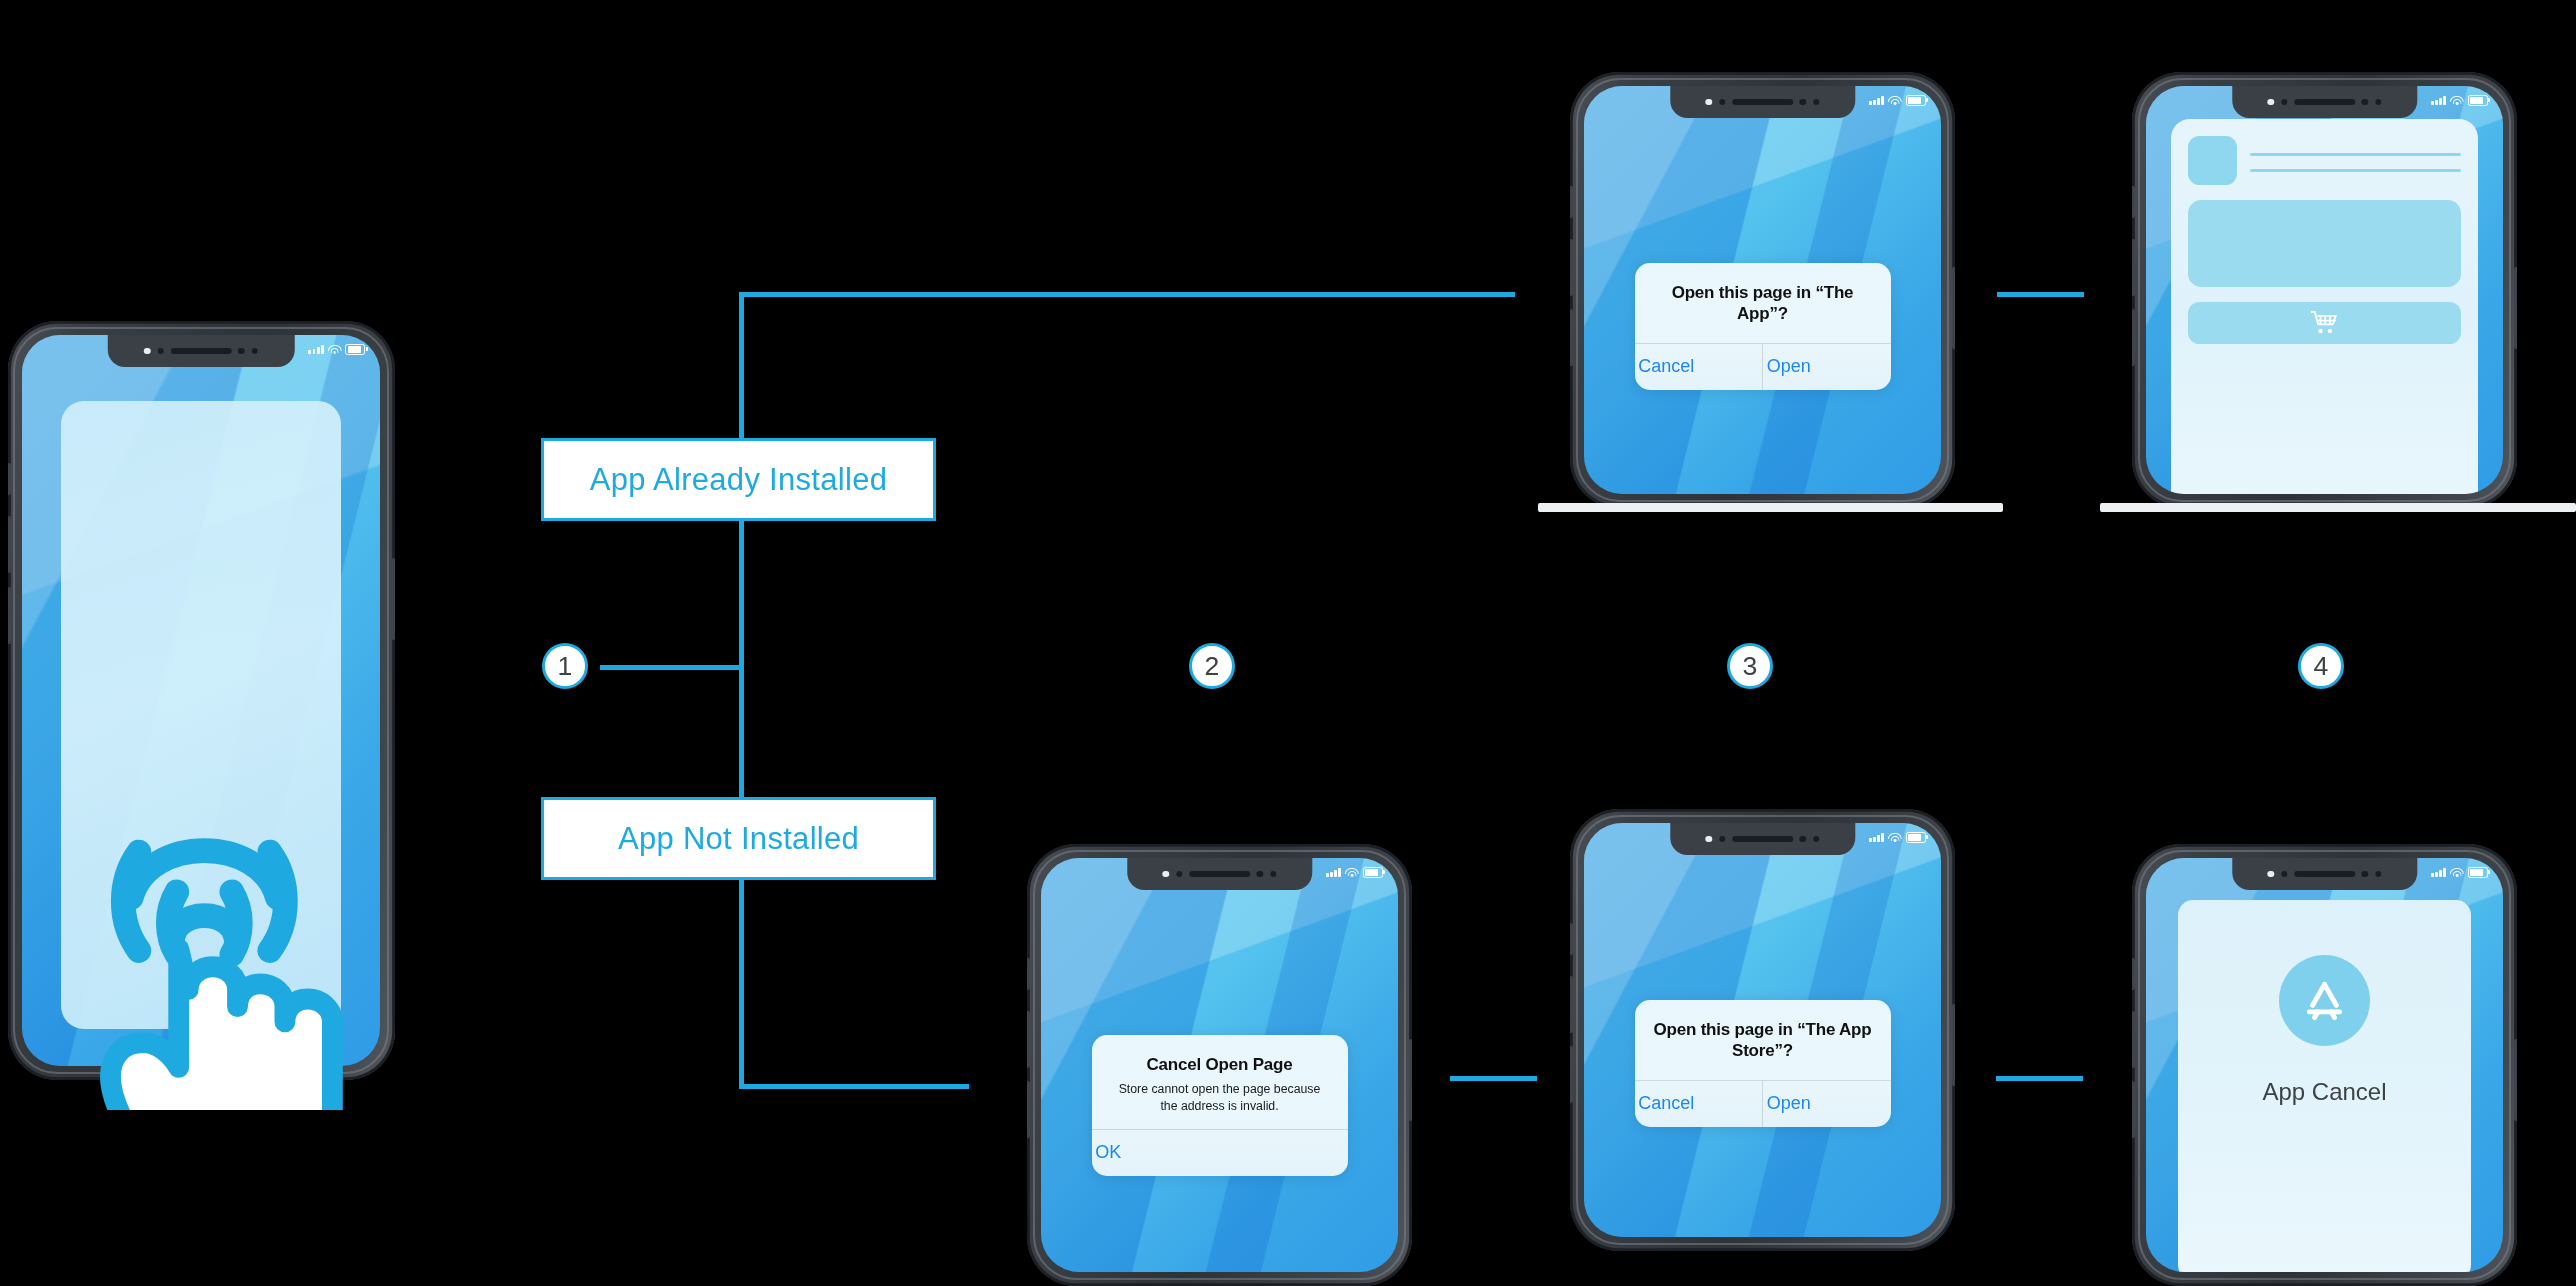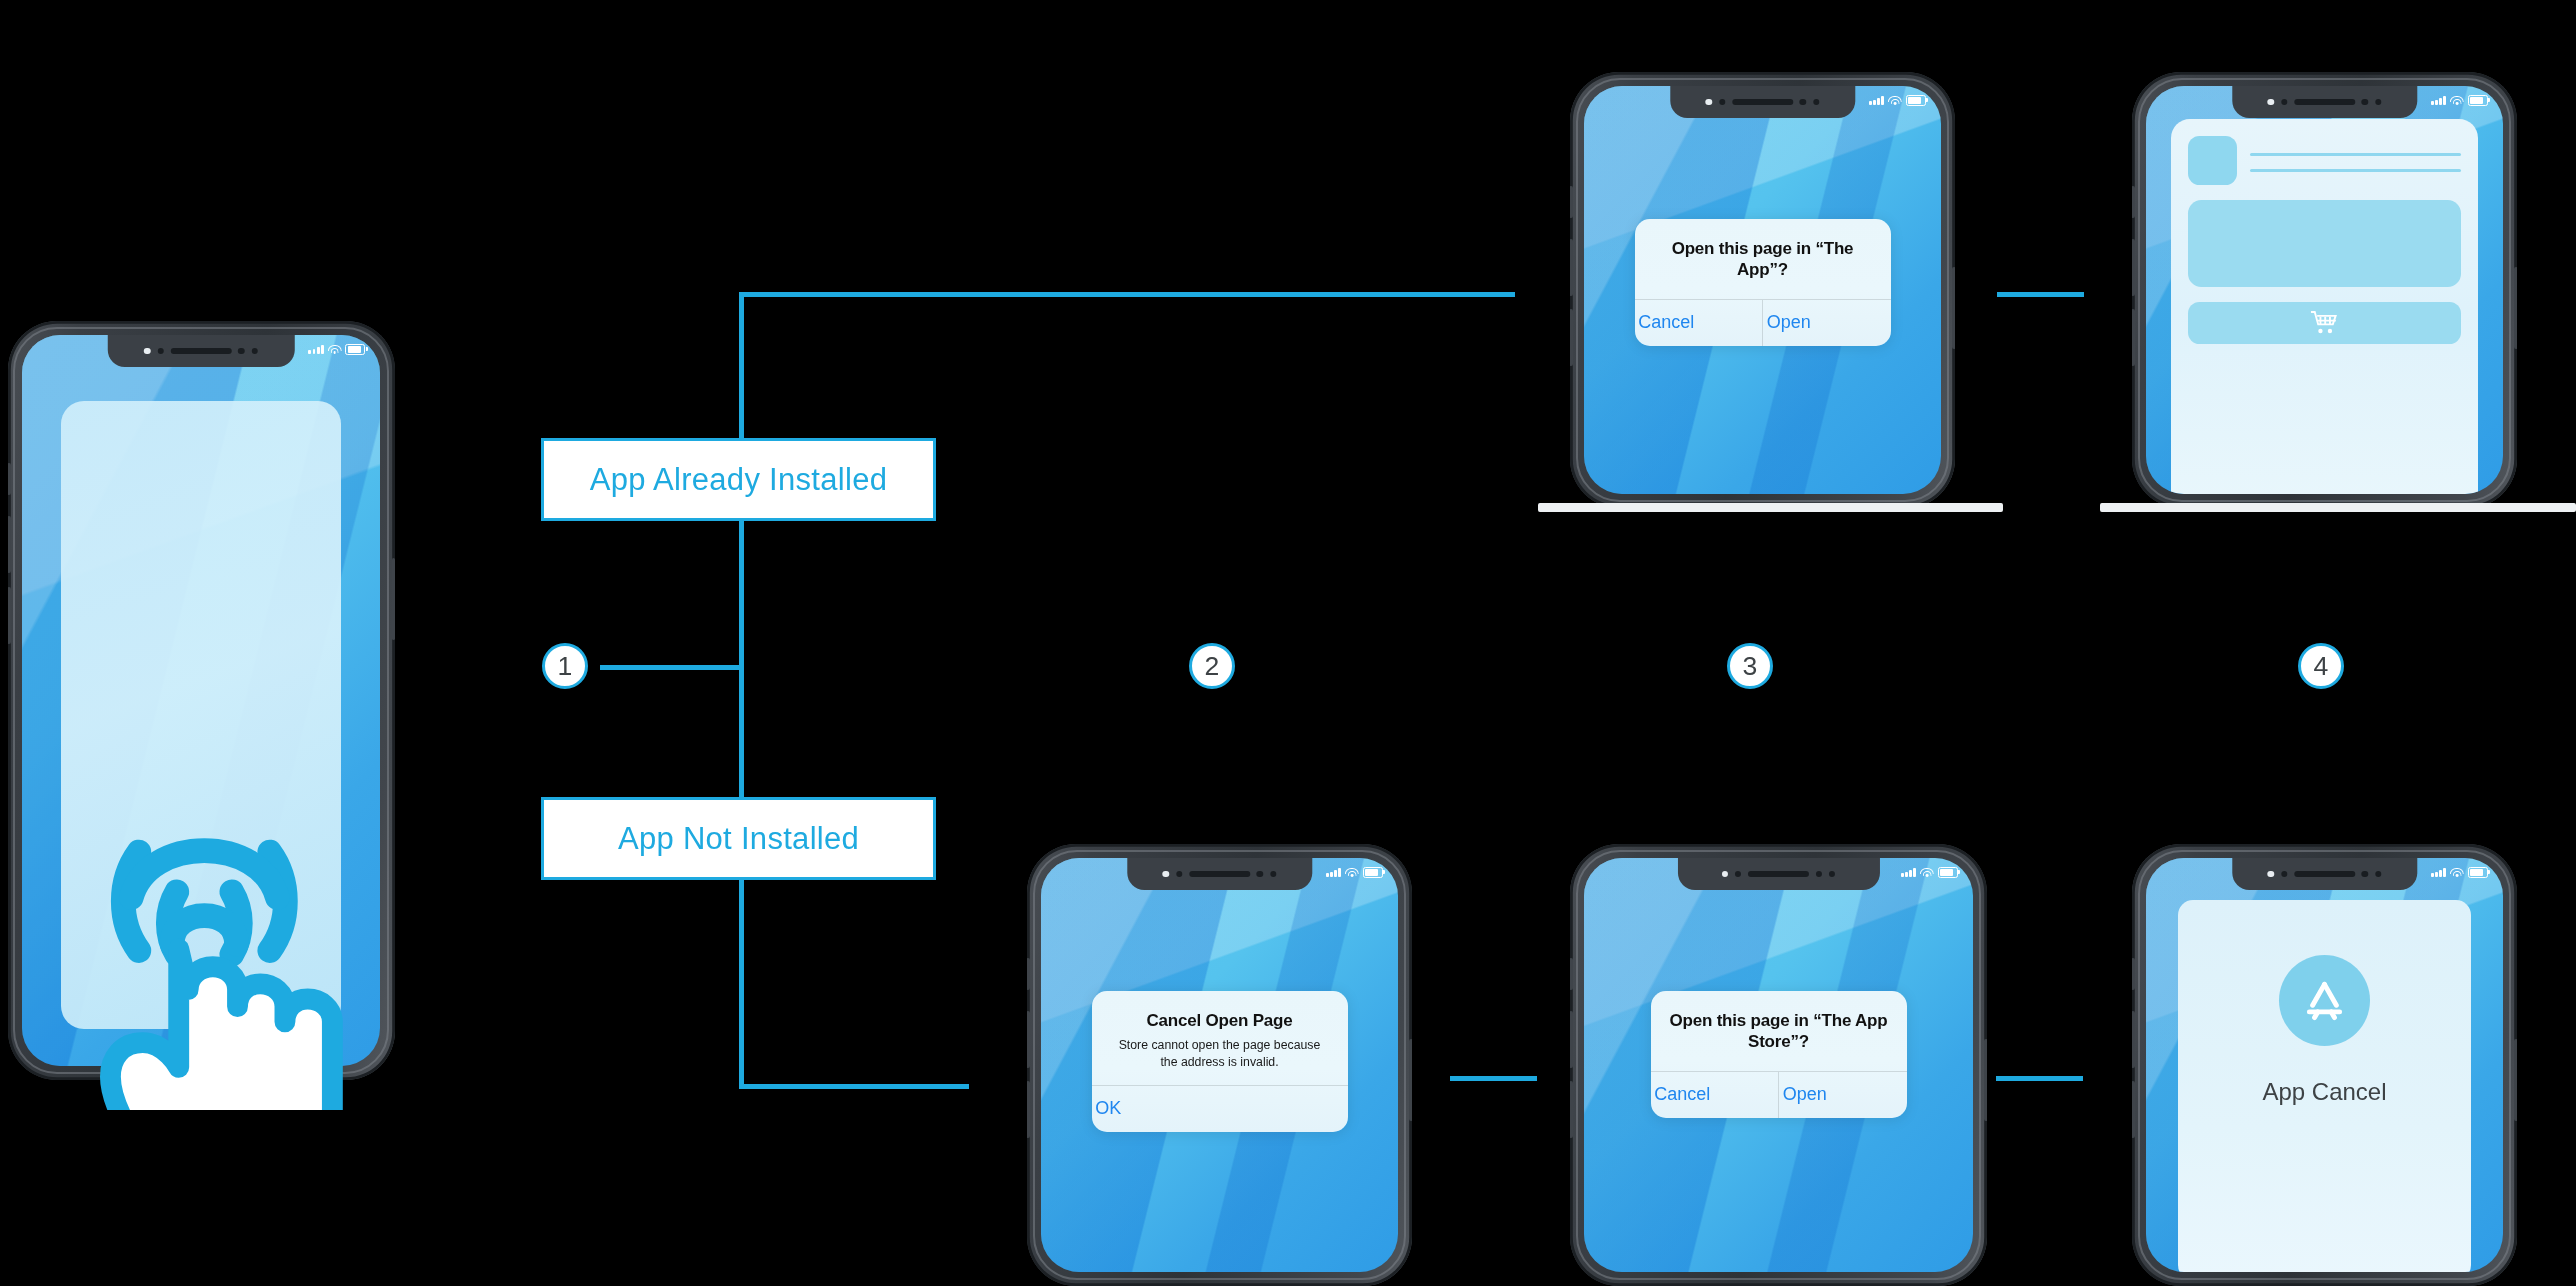--- a/index.html
+++ b/index.html
@@ -83,20 +83,21 @@
   .sidebtn{position:absolute;background:#3f444a;border-radius:2.8px;}
 
   .phone-cut{position:absolute;height:8.5px;background:#eef1f3;border-radius:1.9px;}
 
   
   .alert{
     position:absolute;left:50%;transform:translateX(-50%);
     background:linear-gradient(180deg,#e9f6fb 0%,#eaf7fc 55%,#e4f3fa 100%);
     border-radius:15px;overflow:hidden;width:256px;
     box-shadow:0 1.9px 13.3px rgba(0,0,0,.10);
+    margin-top:44px;
   }
   .alert .a-title{
     text-align:center;font-weight:bold;color:#111;
     padding:19px 17px 3.8px;font-size:17px;line-height:1.25;letter-spacing:-0.2px;
   }
   .alert .a-msg{
     text-align:center;color:#1a1a1a;font-size:12.3px;line-height:1.35;
     padding:1.9px 19px 15px;
   }
   .alert .a-pad{height:15px;}
@@ -362,21 +363,21 @@
           <div class="a-title">Cancel Open Page</div>
           <div class="a-msg">Store cannot open the page because the address is invalid.</div>
           <div class="a-btns">
             <div class="a-btn full">OK</div>
           </div>
         </div>
       </div>
     </div>
   </div>
 
-  <div class="phone" style="left:1570px;top:844px;width:385px;height:442px;padding-left:32px;">
+  <div class="phone" style="left:1570px;top:809px;width:385px;height:442px;">
     <div class="phone-body">
       <div class="sidebtn" style="left:-0.9px;top:114px;width:3.8px;height:32px;"></div>
       <div class="sidebtn" style="left:-0.9px;top:167px;width:3.8px;height:57px;"></div>
       <div class="sidebtn" style="left:-0.9px;top:237px;width:3.8px;height:57px;"></div>
       <div class="sidebtn" style="right:-0.9px;top:195px;width:3.8px;height:82px;"></div>
       <div class="screen">
         <div class="wash"></div>
         <div class="notch">
           <span class="cam lit"></span>
           <span class="cam"></span>

